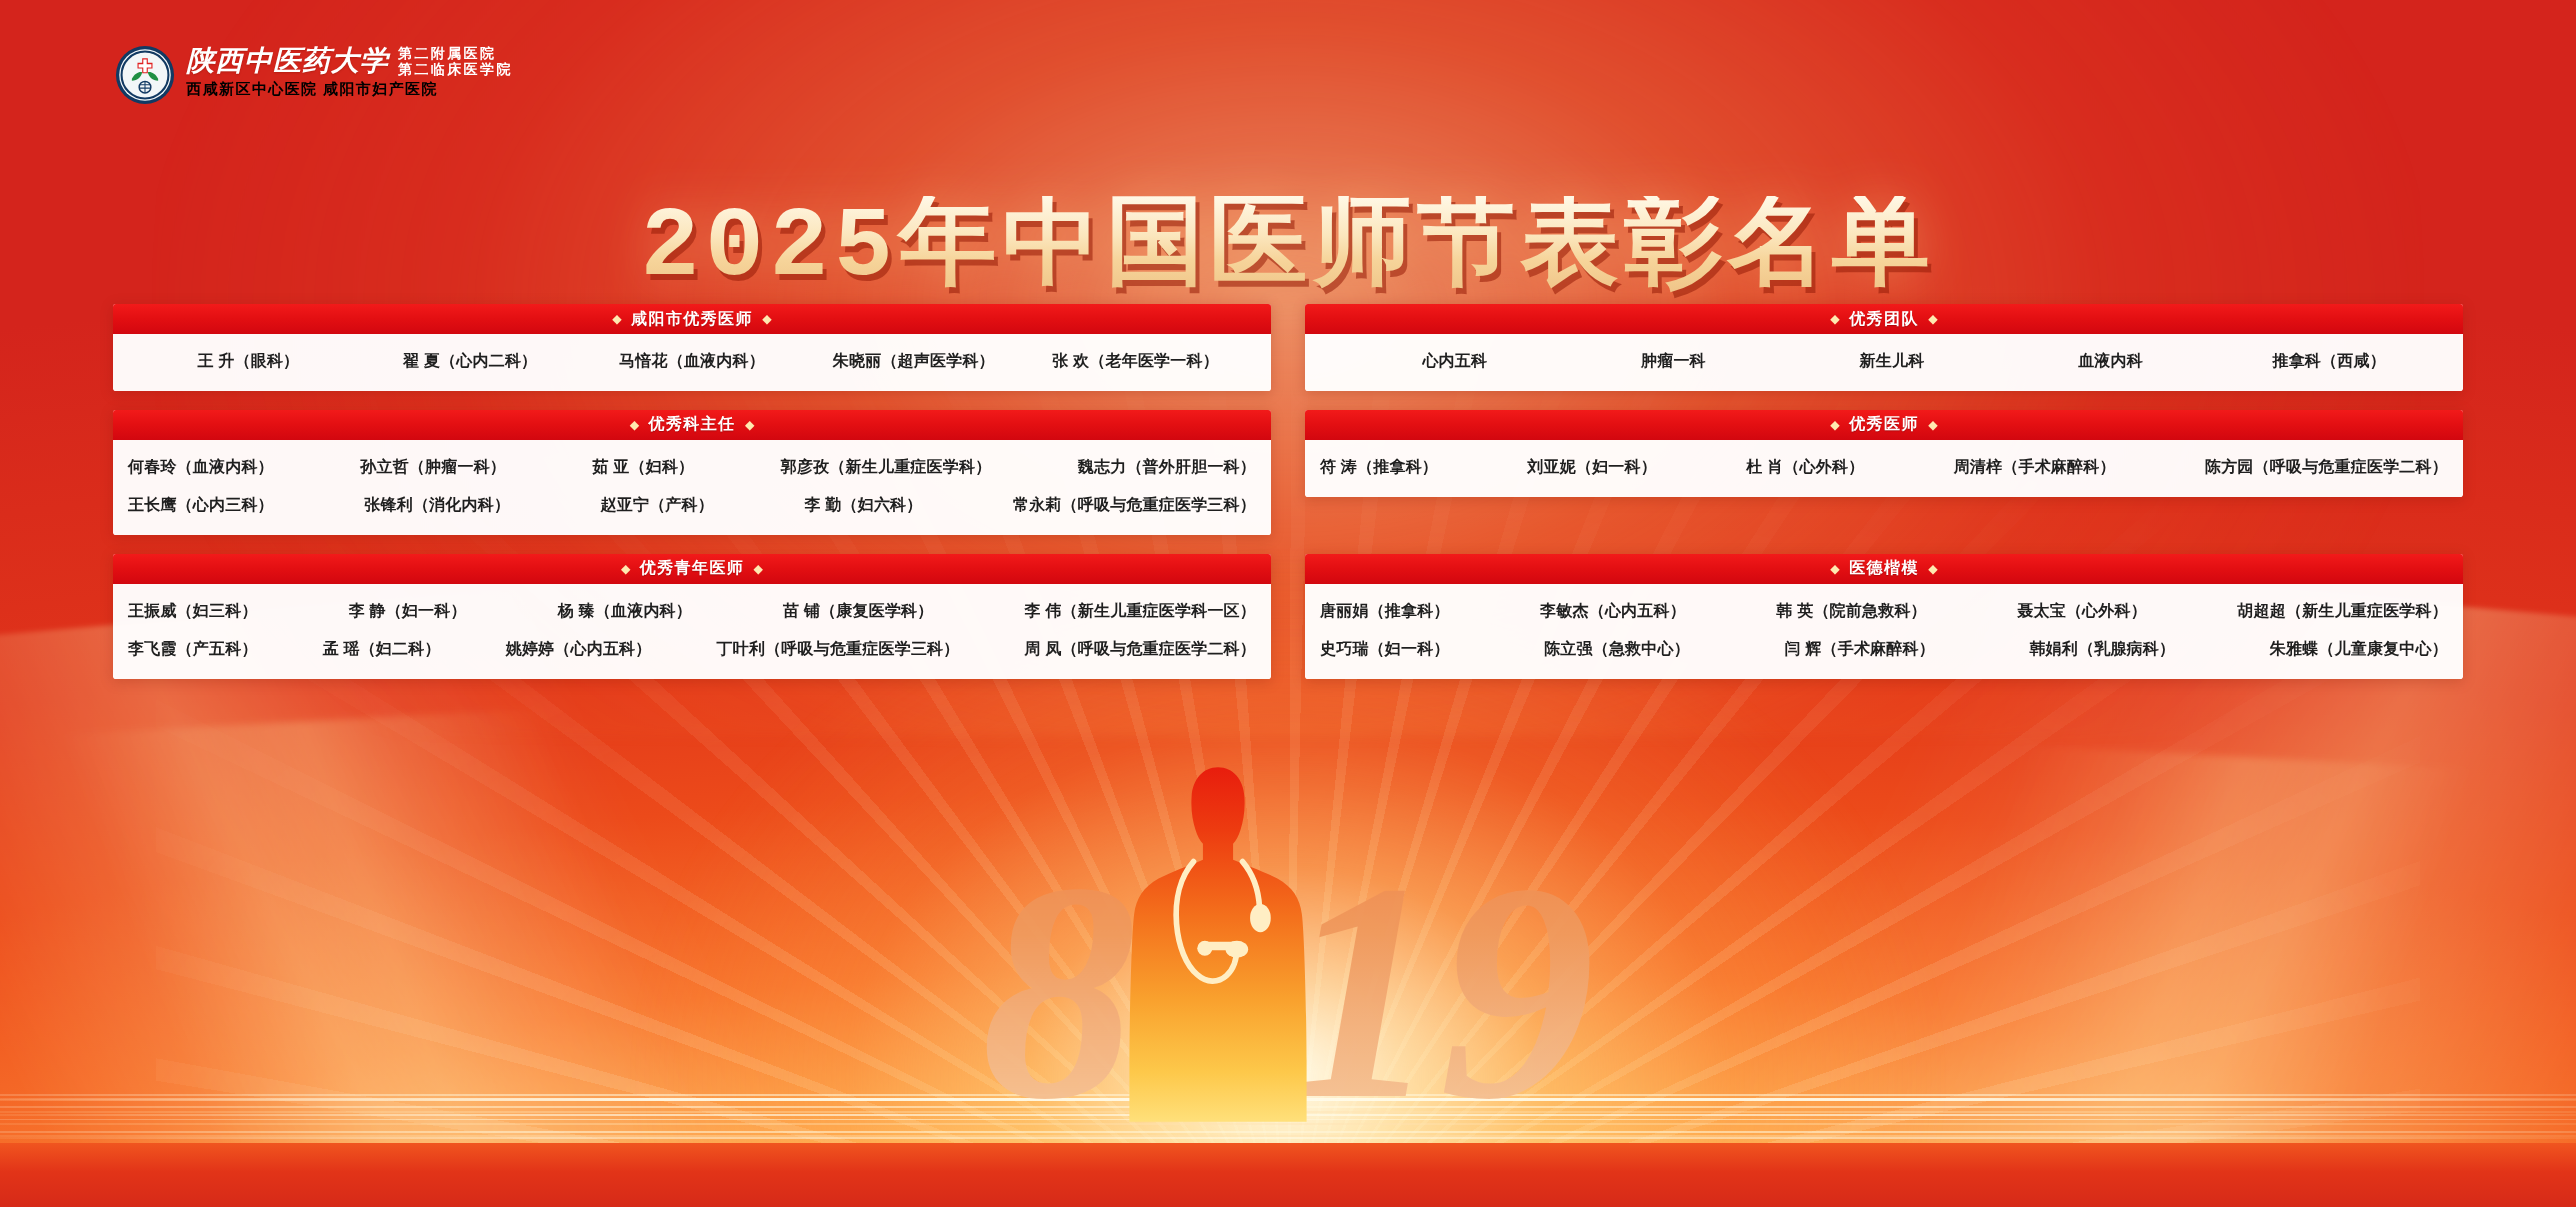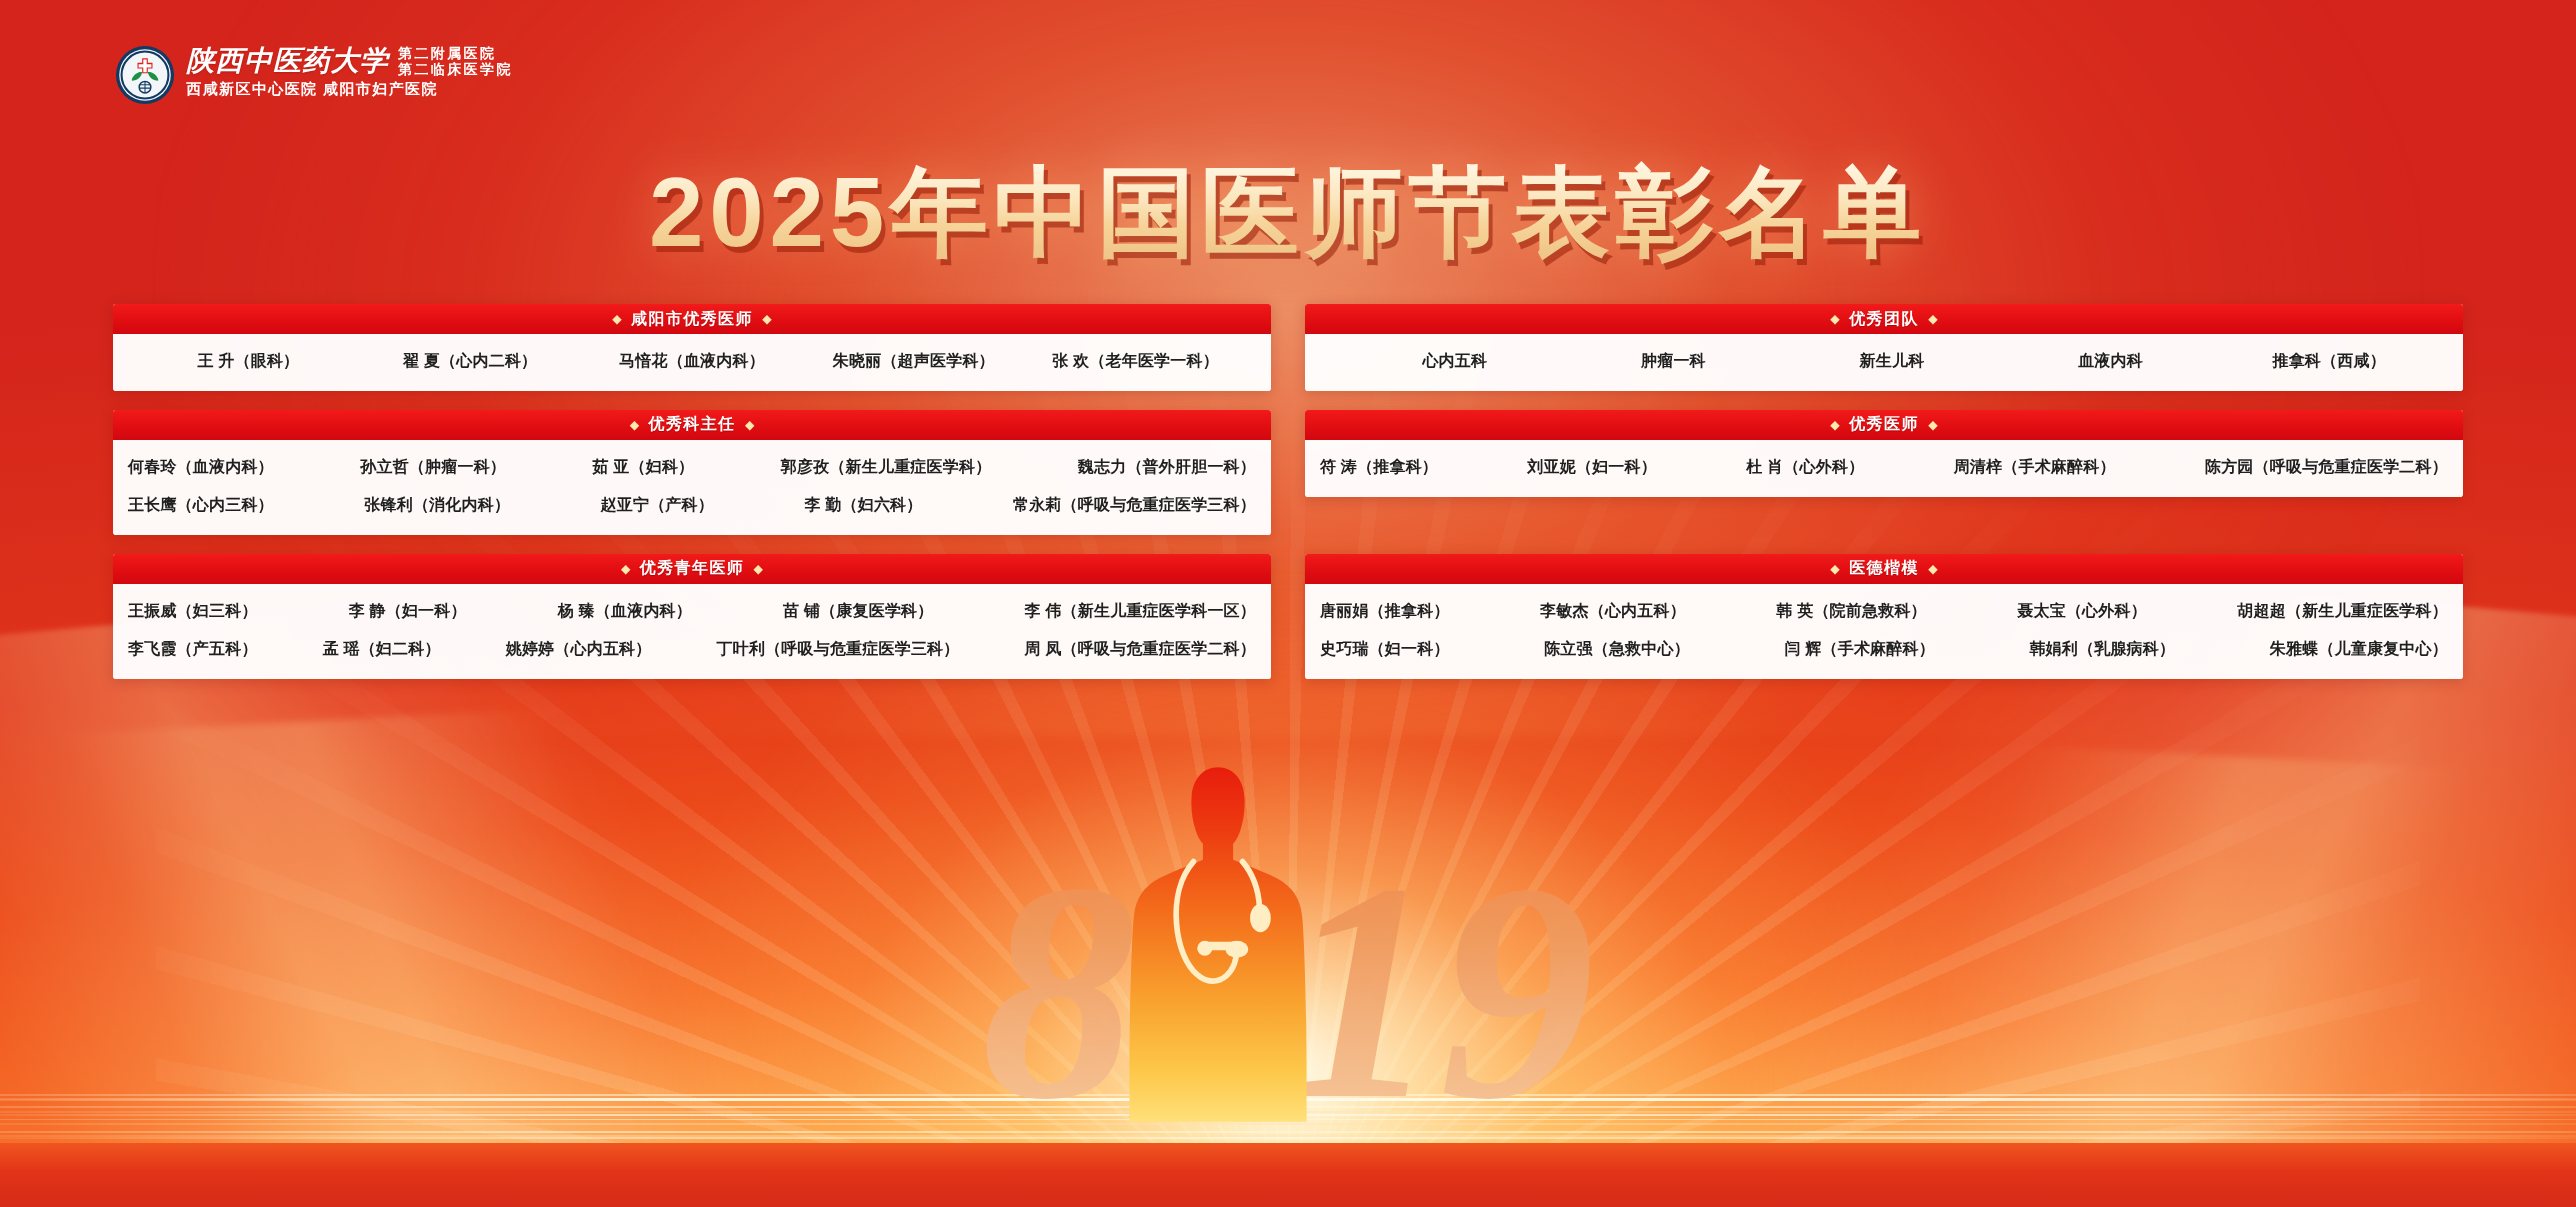--- a/index.html
+++ b/index.html
@@ -110,41 +110,42 @@
     letter-spacing:0.9px;white-space:nowrap;
     text-shadow:0 0.9px 1.9px rgba(120,20,0,.35);
   }
   .hosp-two{display:flex;flex-direction:column;}
   .hosp-two span{
     font-size:14px;line-height:16px;color:#fff;font-weight:700;
     letter-spacing:2.4px;white-space:nowrap;
   }
   .logo-row2{
     margin-top:2.8px;
-    font-size:15px;line-height:18px;color:#ffffff;font-weight:700;
+    font-size:15px;line-height:18px;color:#000000;font-weight:700;
     letter-spacing:1.4px;white-space:nowrap;
   }
 
   
   .title-wrap{
     position:absolute;left:0;right:0;top:160px;text-align:center;
     pointer-events:none;
   }
   .main-title{
     display:inline-block;
-    font-family:Liberation Sans, sans-serif;
+    font-family:Liberation Mono, monospace;
     font-weight:700;
     font-size:98px;line-height:104px;
     letter-spacing:5.7px;
     color:#fbe3b4;
     background:linear-gradient(180deg,#fff8e6 0%,#fbe6bd 38%,#f6d49a 62%,#eec184 100%);
     -webkit-background-clip:text;background-clip:text;
     -webkit-text-fill-color:transparent;
     filter:drop-shadow(4.7px 6.6px 0px rgba(150,28,8,.55)) drop-shadow(0 0 24.5px rgba(255,210,140,.35));
     white-space:nowrap;
+    margin-top:36px;
   }
 
   
   .panels{
     position:absolute;left:0;right:0;top:304px;
     display:grid;
     grid-template-columns:1fr 1fr;
     column-gap:34px;row-gap:19px;
     padding:0 113px;
     align-items:start;

